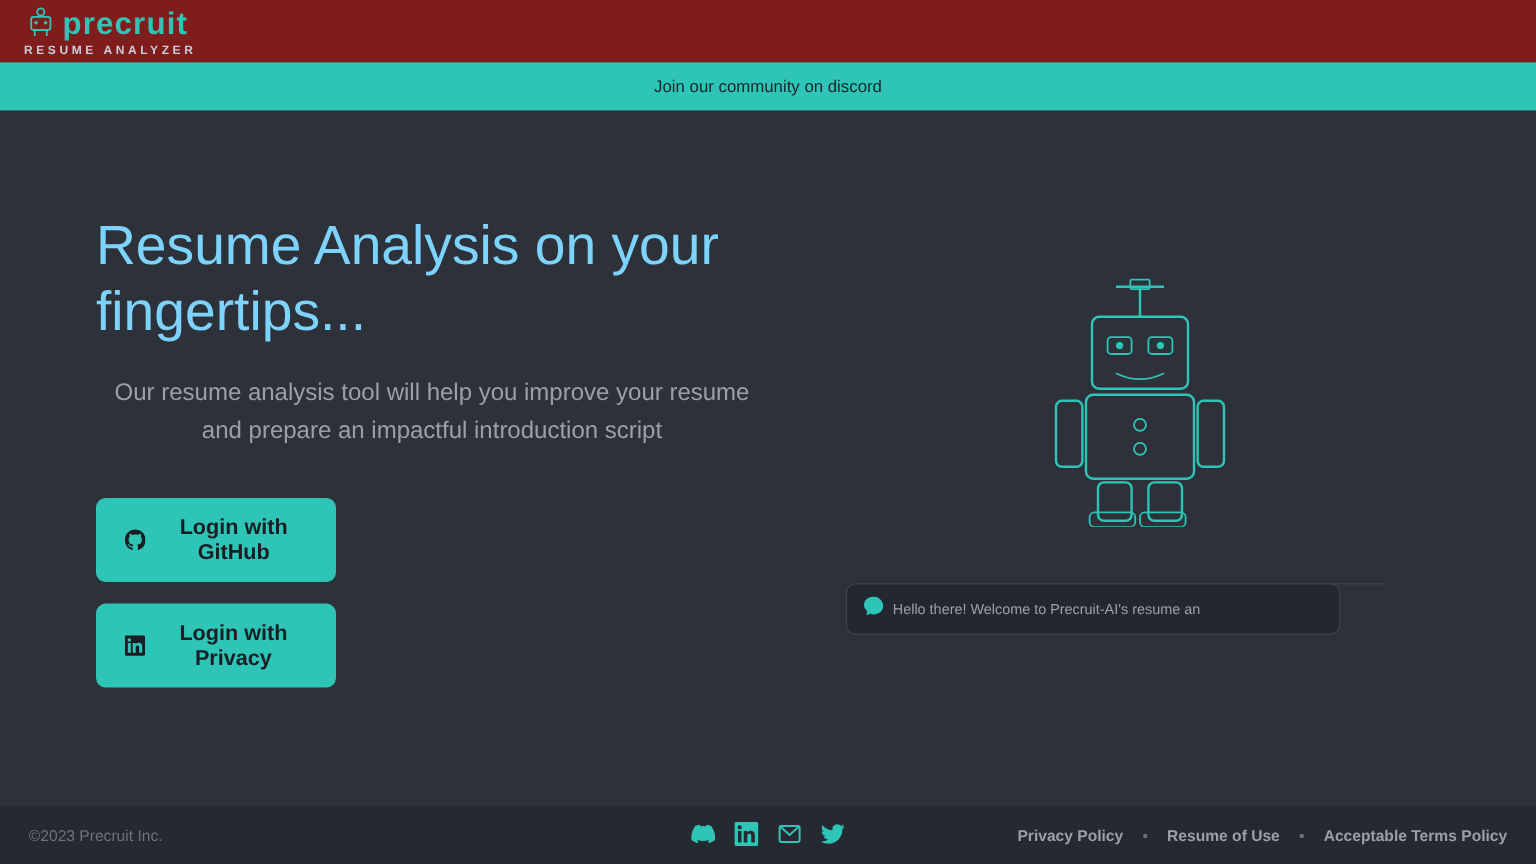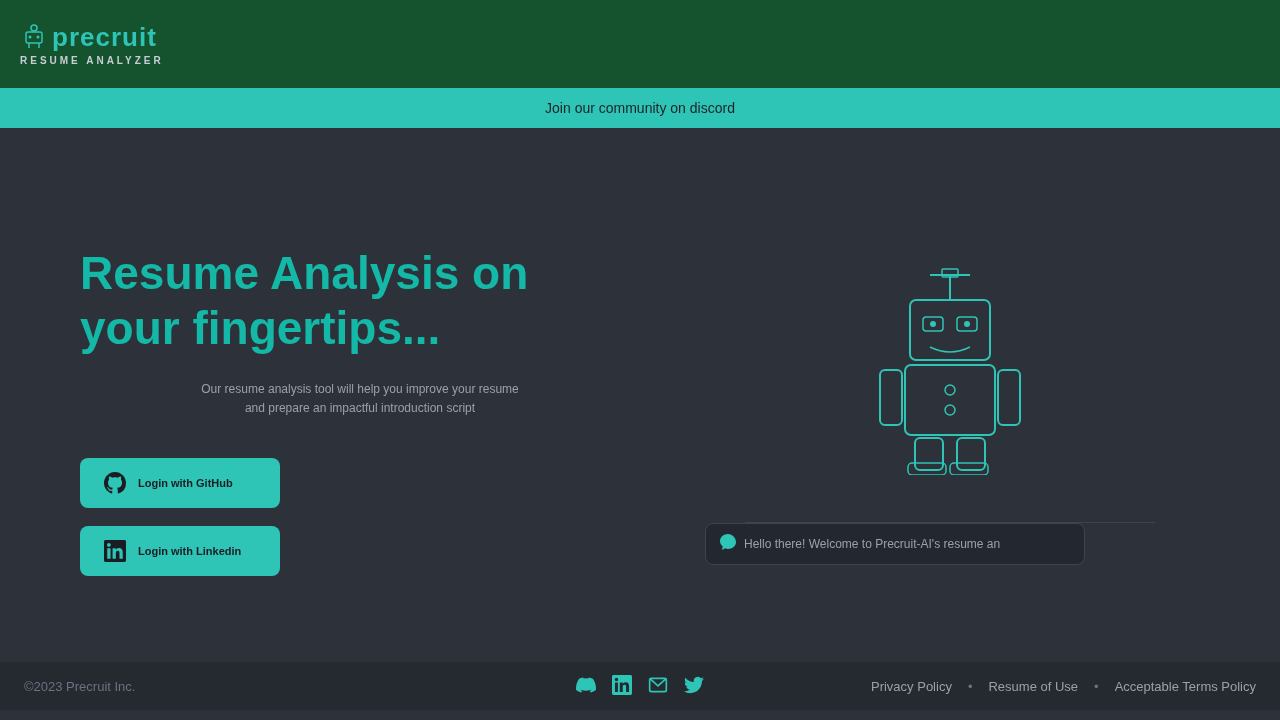--- a/index.html
+++ b/index.html
@@ -11,22 +11,22 @@
       color: #c8cdd6;
       overflow: hidden;
       position: relative;
     }
 
     
     #header {
       display: flex;
       align-items: center;
       padding: 10px 20px;
-      background-color: #14532d;
-      height: 88px;
+      background-color: #7f1d1d;
+      height: 52px;
     }
     #logo-area {
       display: flex;
       flex-direction: column;
       align-items: flex-start;
     }
     #logo-text {
       font-size: 26px;
       font-weight: 700;
       color: #2ec4b6;
@@ -70,45 +70,45 @@
       padding: 60px 80px 40px 80px;
       height: calc(720px - 72px - 36px - 48px);
     }
 
     #left-section {
       max-width: 560px;
     }
 
     #hero-title {
       font-size: 46px;
-      font-weight: 700;
-      color: #14b8a6;
+      font-weight: 400;
+      color: #7dd3fc;
       line-height: 1.2;
       margin-bottom: 24px;
     }
 
     #hero-subtitle {
-      font-size: 12px;
+      font-size: 20px;
       color: #9aa0ab;
       line-height: 1.6;
       margin-bottom: 40px;
       text-align: center;
     }
 
     .login-btn {
       display: flex;
       align-items: center;
       gap: 12px;
       width: 200px;
       padding: 14px 24px;
       border-radius: 8px;
       border: none;
       background-color: #2ec4b6;
       color: #1a1e24;
-      font-size: 11px;
+      font-size: 18px;
       font-weight: 600;
       cursor: pointer;
       margin-bottom: 18px;
     }
 
     .btn-icon {
       width: 22px;
       height: 22px;
     }
 
@@ -139,21 +139,21 @@
 
     #chat-icon {
       color: #2ec4b6;
       font-size: 18px;
       flex-shrink: 0;
     }
 
     
     #footer {
       position: absolute;
-      bottom: 10px;
+      bottom: 0;
       left: 0;
       right: 0;
       height: 48px;
       background-color: #252930;
       display: flex;
       align-items: center;
       justify-content: space-between;
       padding: 0 24px;
       font-size: 13px;
       color: #6b7280;
@@ -165,20 +165,21 @@
       gap: 16px;
       position: absolute;
       left: 50%;
       transform: translateX(-50%);
     }
 
     #footer-right {
       display: flex;
       align-items: center;
       gap: 16px;
+      font-weight: bold;
     }
 
     .footer-link {
       color: #9aa0ab;
       text-decoration: none;
       cursor: pointer;
     }
 
     .footer-separator {
       color: #6b7280;
@@ -229,21 +230,21 @@
       <svg class="btn-icon" viewBox="0 0 24 24" fill="#1a1e24" xmlns="http://www.w3.org/2000/svg">
         <path d="M12 0C5.37 0 0 5.37 0 12c0 5.31 3.435 9.795 8.205 11.385.6.105.825-.255.825-.57 0-.285-.015-1.23-.015-2.235-3.015.555-3.795-.735-4.035-1.41-.135-.345-.72-1.41-1.23-1.695-.42-.225-1.02-.78-.015-.795.945-.015 1.62.87 1.845 1.23 1.08 1.815 2.805 1.305 3.495.99.105-.78.42-1.305.765-1.605-2.67-.3-5.46-1.335-5.46-5.925 0-1.305.465-2.385 1.23-3.225-.12-.3-.54-1.53.12-3.18 0 0 1.005-.315 3.3 1.23.96-.27 1.98-.405 3-.405s2.04.135 3 .405c2.295-1.56 3.3-1.23 3.3-1.23.66 1.65.24 2.88.12 3.18.765.84 1.23 1.905 1.23 3.225 0 4.605-2.805 5.625-5.475 5.925.435.375.81 1.095.81 2.22 0 1.605-.015 2.895-.015 3.3 0 .315.225.69.825.57A12.02 12.02 0 0024 12c0-6.63-5.37-12-12-12z"></path>
       </svg>
       <span>Login with GitHub</span>
     </button>
 
     <button class="login-btn">
       <svg class="btn-icon" viewBox="0 0 24 24" fill="#1a1e24" xmlns="http://www.w3.org/2000/svg">
         <path d="M20.447 20.452h-3.554v-5.569c0-1.328-.027-3.037-1.852-3.037-1.853 0-2.136 1.445-2.136 2.939v5.667H9.351V9h3.414v1.561h.046c.477-.9 1.637-1.85 3.37-1.85 3.601 0 4.267 2.37 4.267 5.455v6.286zM5.337 7.433c-1.144 0-2.063-.926-2.063-2.065 0-1.138.92-2.063 2.063-2.063 1.14 0 2.064.925 2.064 2.063 0 1.139-.925 2.065-2.064 2.065zm1.782 13.019H3.555V9h3.564v11.452zM22.225 0H1.771C.792 0 0 .774 0 1.729v20.542C0 23.227.792 24 1.771 24h20.451C23.2 24 24 23.227 24 22.271V1.729C24 .774 23.2 0 22.222 0h.003z"></path>
       </svg>
-      <span>Login with Linkedin</span>
+      <span>Login with Privacy</span>
     </button>
   </div>
 
   <div id="right-section">
     <div class="robot-wrapper">
 
       <svg width="180" height="210" viewBox="0 0 180 210" fill="none" xmlns="http://www.w3.org/2000/svg">
 
         <line x1="90" y1="10" x2="90" y2="35" stroke="#2ec4b6" stroke-width="2"></line>
         <line x1="70" y1="10" x2="90" y2="10" stroke="#2ec4b6" stroke-width="2"></line>
@@ -270,21 +271,21 @@
 
         <rect x="55" y="173" width="28" height="32" rx="5" stroke="#2ec4b6" stroke-width="2"></rect>
         <rect x="97" y="173" width="28" height="32" rx="5" stroke="#2ec4b6" stroke-width="2"></rect>
 
         <rect x="48" y="198" width="38" height="12" rx="4" stroke="#2ec4b6" stroke-width="1.5"></rect>
         <rect x="90" y="198" width="38" height="12" rx="4" stroke="#2ec4b6" stroke-width="1.5"></rect>
       </svg>
 
       <div style="position:absolute; bottom:52px; left:20px; right:20px; height:1px; background:#3d4450;"></div>
 
-      <div id="chat-bubble" style="position:absolute; bottom:10px; left:-20px; right:-120px; background:#232830; border:1px solid #3d4450; border-radius:8px; padding:10px 14px; font-size:12px; color:#9aa0ab; display:flex; align-items:center; gap:8px; width:380px;">
+      <div id="chat-bubble" style="position:absolute; bottom:10px; left:-20px; right:-120px; background:#232830; border:1px solid #3d4450; border-radius:8px; padding:10px 14px; font-size:12px; color:#9aa0ab; display:flex; align-items:center; gap:8px; width:412px;">
         <span id="chat-icon" style="color:#2ec4b6; font-size:16px;">
           <svg width="16" height="16" viewBox="0 0 16 16" fill="#2ec4b6">
             <path d="M8 0C3.6 0 0 3.1 0 7c0 2.1 1 4 2.7 5.3L2 16l3.4-1.7C6.2 14.8 7.1 15 8 15c4.4 0 8-3.1 8-7S12.4 0 8 0z"></path>
           </svg>
         </span>
         <span>Hello there! Welcome to Precruit-AI's resume an</span>
       </div>
     </div>
   </div>
 

